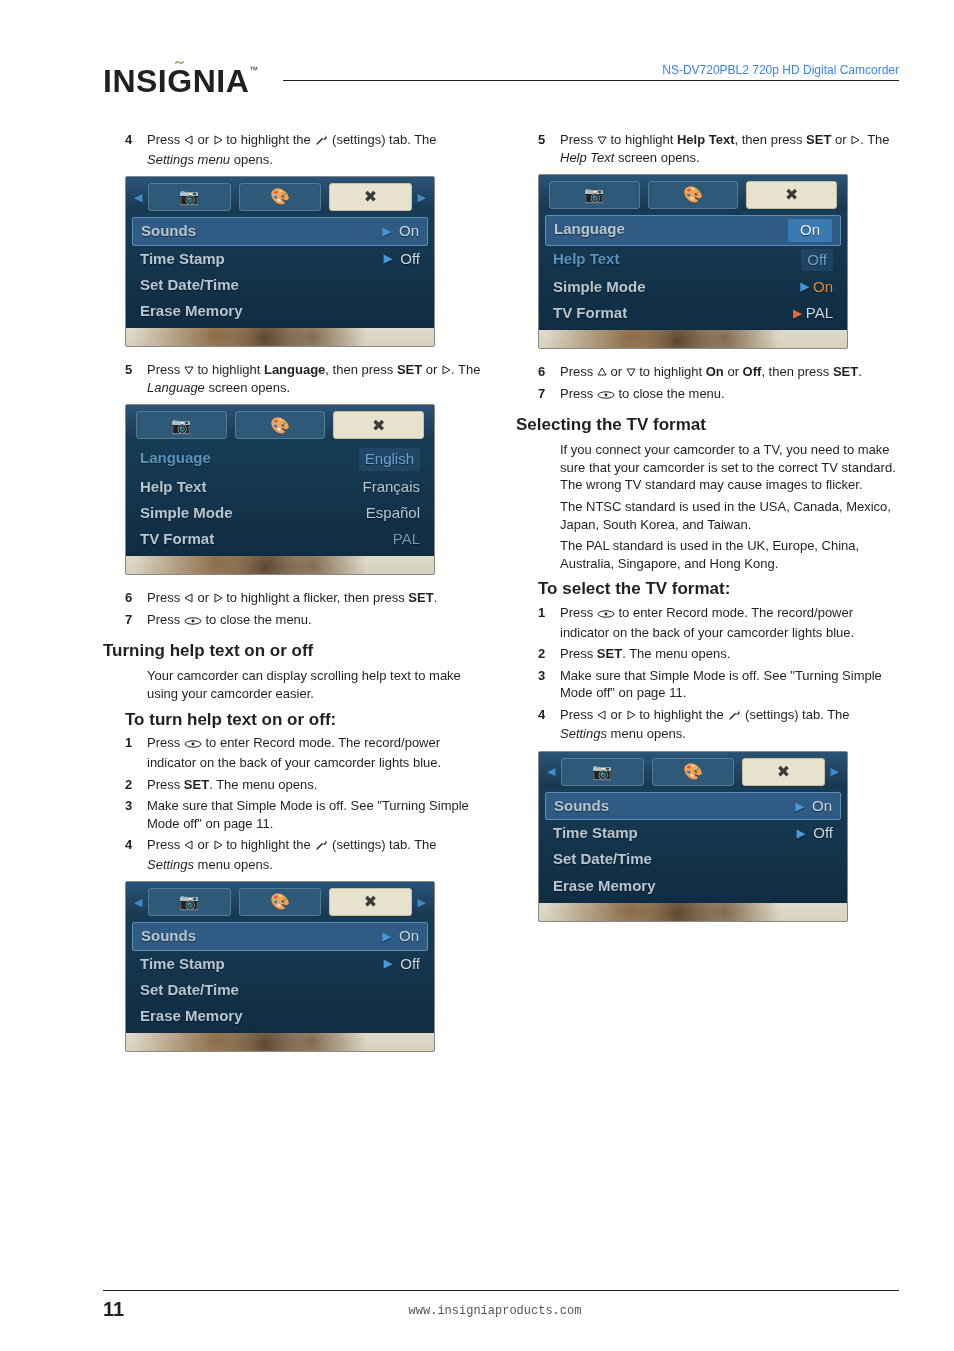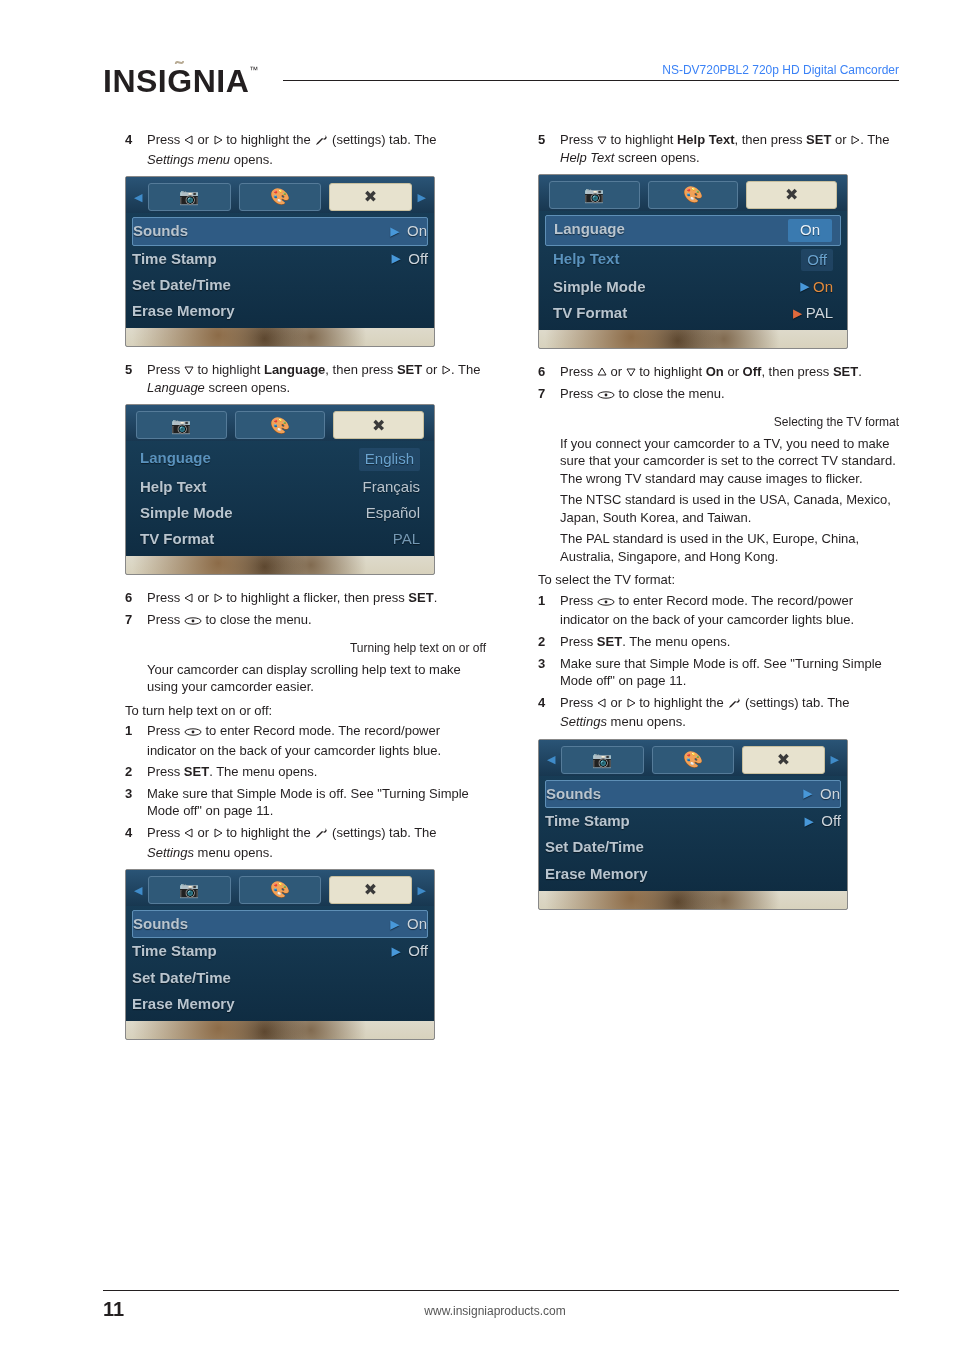--- a/index.html
+++ b/index.html
@@ -120,21 +120,21 @@
     color: #3a3a3a;
     border-color: #c8bf9e;
   }
   .ss-body {
     padding: 4px 6px 4px 6px;
   }
   .ss-row {
     display: flex;
     justify-content: space-between;
     align-items: center;
-    padding: 3px 0;
+    padding: 3px 8px;
     color: #b9c5cf;
     font-size: 15px;
     font-weight: bold;
     border-radius: 2px;
     text-shadow: 0 1px 1px rgba(0,0,0,0.5);
   }
   .ss-row.highlight {
     background: #2f5b84;
     border: 1px solid #5e8fb6;
   }
@@ -150,28 +150,27 @@
   .ss-langrow.sel-left .val { color:#6aa3cf; background:rgba(50,90,130,.4); padding:1px 6px; border-radius:2px;}
   .ss-langrow.dim .val { color:#7498b3; }
   .ss-dirt {
     height: 18px;
     background: radial-gradient(circle at 30% 40%, rgba(120,80,40,.8), transparent 40%),
                 radial-gradient(circle at 60% 50%, rgba(90,60,30,.7), transparent 30%),
                 radial-gradient(circle at 45% 60%, rgba(40,30,20,.8), transparent 25%),
                 linear-gradient(#dedacb,#d8d2bd);
   }
   .h3 {
-    font-weight: normal;
-    font-size: 12px;
+    font-weight: bold;
+    font-size: 17px;
     margin: 10px 0 4px 0;
-    text-align: right;
   }
   .h3-sub {
-    font-weight: normal;
-    font-size: 13px;
+    font-weight: bold;
+    font-size: 17px;
     margin: 6px 0 3px 22px;
   }
   .body-para {
     padding-left: 44px;
     margin-bottom: 4px;
   }
   .indent22 { padding-left: 22px; }
   .open-tri {
     display:inline-block; width:10px; height:10px;
     vertical-align:-1px;
@@ -199,20 +198,21 @@
     font-size:20px;
     font-weight:bold;
   }
   .footer-url {
     position:absolute;
     left:8px; right:0;
     bottom:32px;
     text-align:center;
     font-size:12px;
     color:#555;
+    font-family:Liberation Mono, monospace;
   }
 </style>
 </head>
 <body>
 
 <div class="page">
 
   <div class="logo">
     <span>INSIGNIA</span><span class="tm">™</span>
     <span class="tilde">˜</span>

